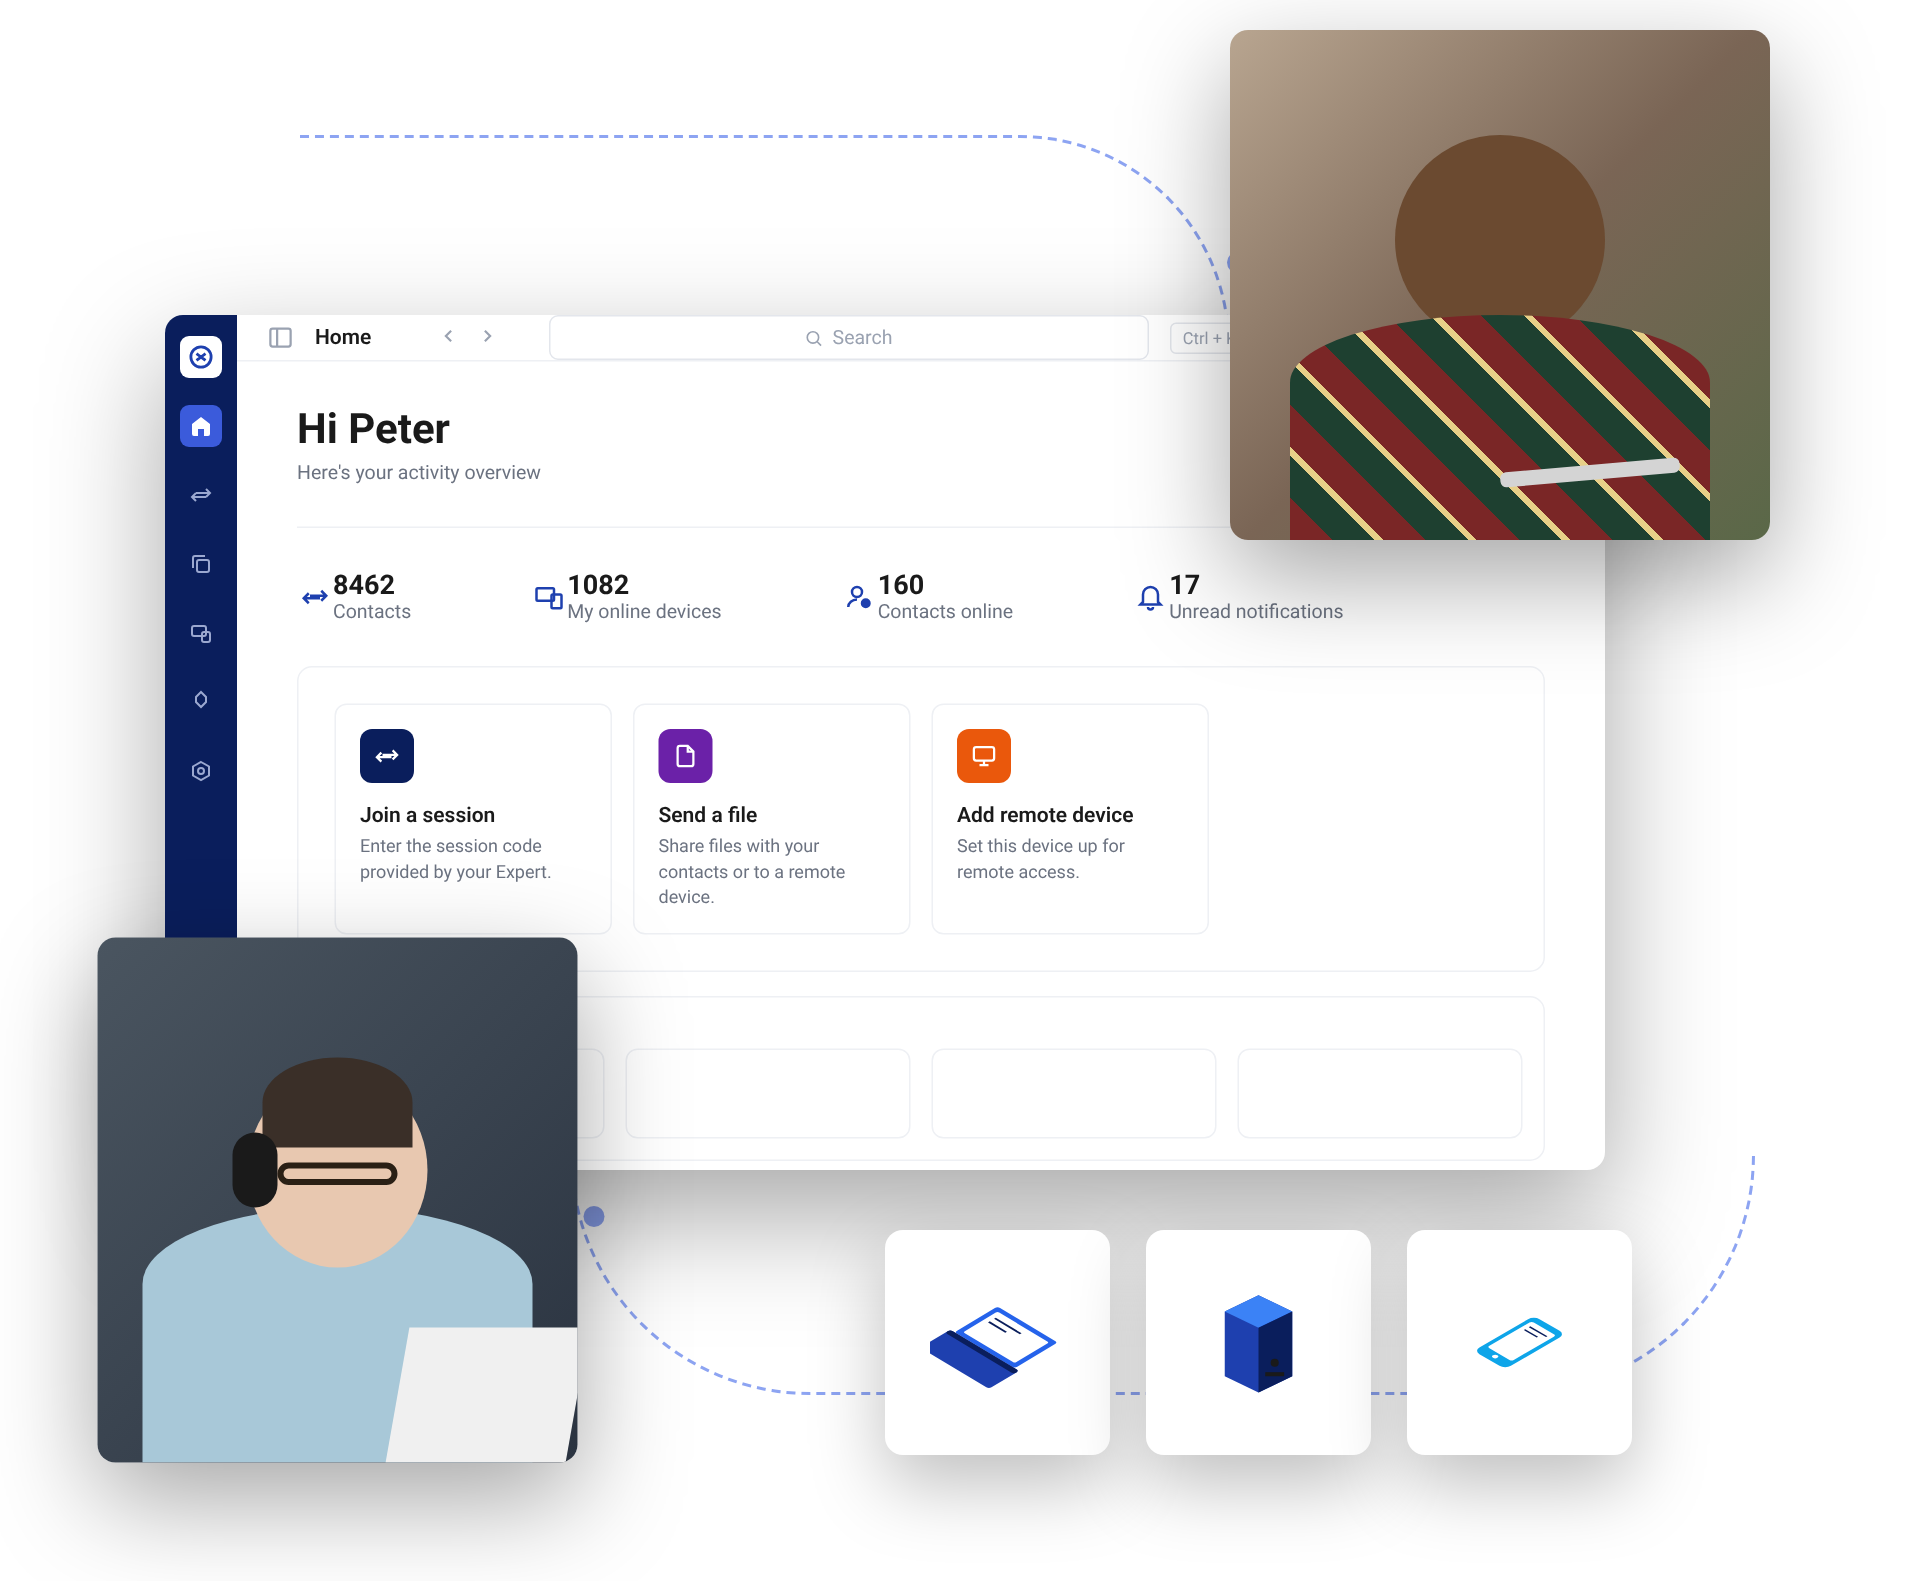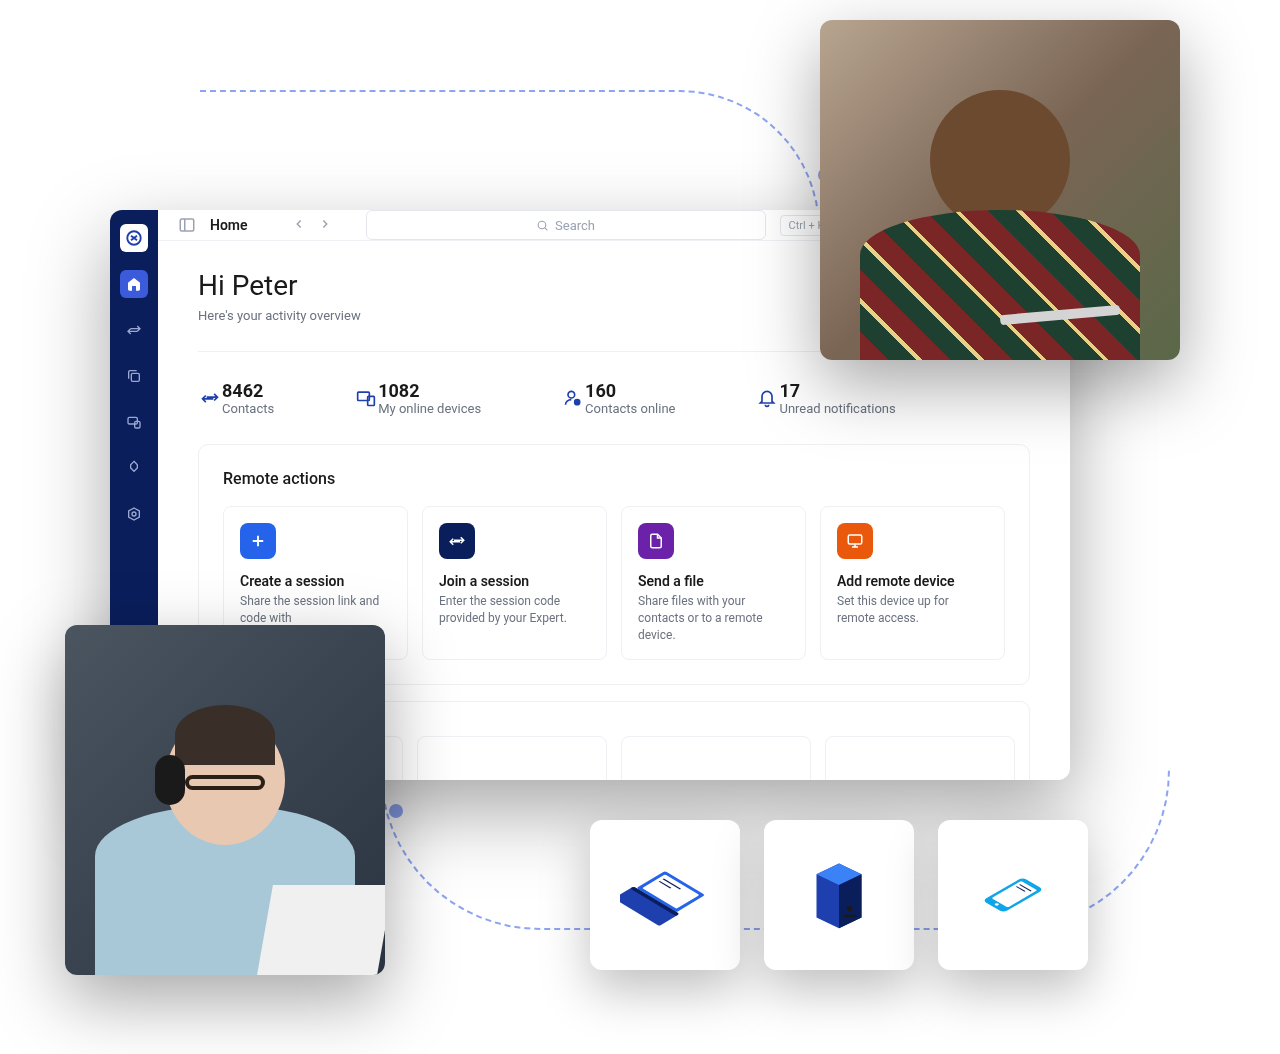--- a/index.html
+++ b/index.html
@@ -24,21 +24,21 @@
     .sidebar-item.active { background: #3b5bdb; color: #fff; }
     .main { flex: 1; display: flex; flex-direction: column; }
     .topbar { height: 50px; display: flex; align-items: center; padding: 0 20px; gap: 14px; border-bottom: 1px solid #eef0f4; }
     .topbar-panel-icon { width: 18px; height: 18px; color: #9aa2b1; }
     .breadcrumb { font-size: 14px; font-weight: 600; color: #1a1a1a; }
     .nav-arrows { display: flex; gap: 12px; margin-left: 30px; }
     .nav-arrow { color: #9aa2b1; cursor: pointer; }
     .search-box { flex: 1; max-width: 400px; height: 30px; border: 1px solid #e3e6ec; border-radius: 6px; display: flex; align-items: center; justify-content: center; gap: 6px; color: #9aa2b1; font-size: 13px; margin-left: 20px; }
     .shortcut-badge { border: 1px solid #e3e6ec; border-radius: 4px; padding: 3px 8px; font-size: 11px; color: #9aa2b1; }
     .content { padding: 28px 40px; }
-    .greeting { font-size: 28px; font-weight: 400; color: #1a1a1a; margin-bottom: 6px; }
+    .greeting { font-size: 28px; font-weight: 700; color: #1a1a1a; margin-bottom: 6px; }
     .subtitle { font-size: 13px; color: #6b7280; margin-bottom: 28px; }
     .divider { height: 1px; background: #eef0f4; margin-bottom: 28px; }
     .stats-row { display: flex; gap: 80px; margin-bottom: 28px; }
     .stat { display: flex; align-items: flex-start; }
     .stat-icon { width: 24px; height: 24px; color: #1e40af; display: flex; align-items: center; justify-content: center; margin-top: 6px; }
     .stat-num { font-size: 18px; font-weight: 700; color: #1a1a1a; }
     .stat-label { font-size: 13px; color: #6b7280; }
     .section-card { border: 1px solid #eef0f4; border-radius: 10px; padding: 24px; }
     .section-title { font-size: 16px; font-weight: 500; color: #1a1a1a; margin-bottom: 18px; }
     .actions-grid { display: grid; grid-template-columns: repeat(4, 1fr); gap: 14px; }
@@ -196,31 +196,21 @@
               </svg>
             </span>
           <div>
             <div class="stat-num">17</div>
             <div class="stat-label">Unread notifications</div>
           </div>
         </div>
       </div>
 
       <div class="section-card">
-        <h2 class="section-title">Remote actions</h2>
         <div class="actions-grid">
-          <div class="action-card">
-            <div class="action-icon ic-blue">
-                <svg width="18" height="18" viewBox="0 0 24 24" fill="none" stroke="currentColor" stroke-width="2.5">
-                  <path d="M12 5v14M5 12h14"></path>
-                </svg>
-              </div>
-            <div class="action-title">Create a session</div>
-            <div class="action-desc">Share the session link and code with</div>
-          </div>
           <div class="action-card">
             <div class="action-icon ic-navy">
                 <svg width="18" height="18" viewBox="0 0 24 24" fill="none" stroke="currentColor" stroke-width="2">
                   <path d="M7 17l-4-4 4-4M3 13h13M17 7l4 4-4 4M21 11H8"></path>
                 </svg>
               </div>
             <div class="action-title">Join a session</div>
             <div class="action-desc">Enter the session code provided by your Expert.</div>
           </div>
           <div class="action-card">

